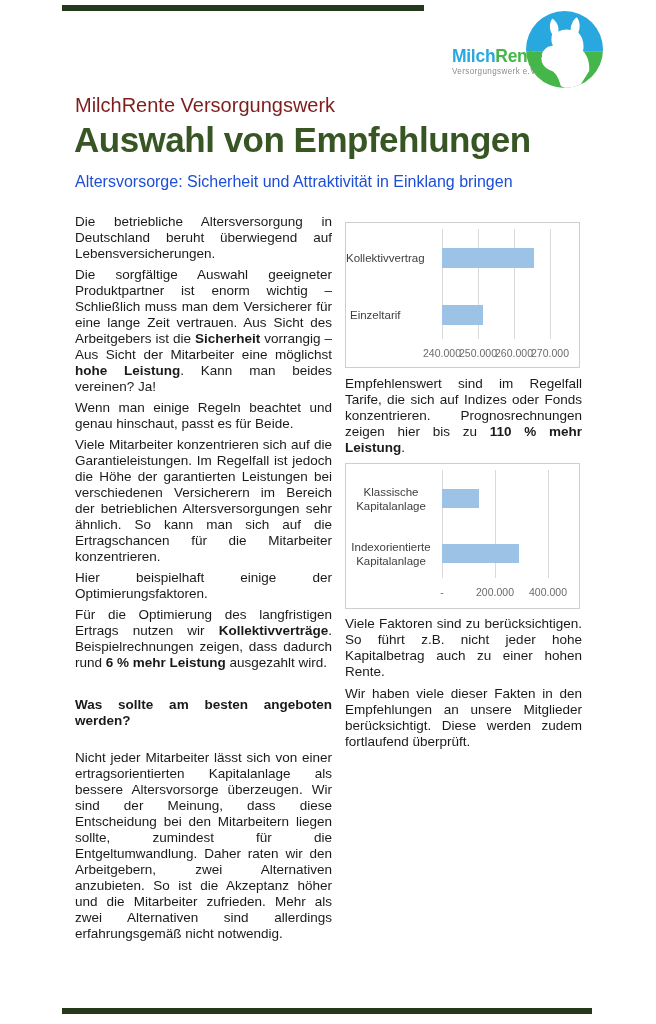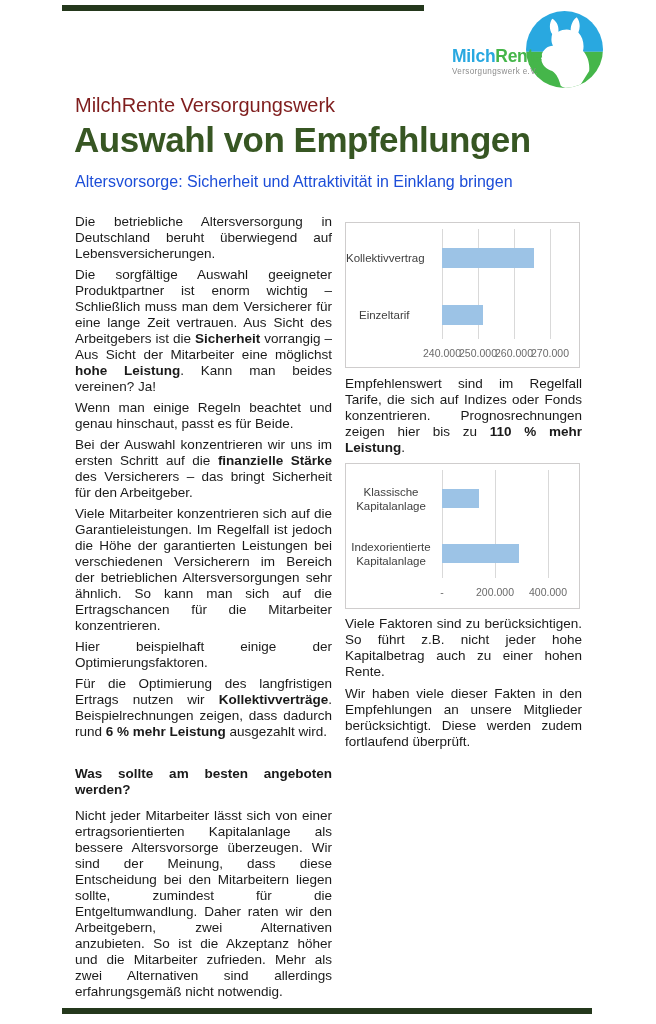--- a/index.html
+++ b/index.html
@@ -19,21 +19,21 @@
   .logo-tag{font-size:8.8px;color:#8c8c8c;letter-spacing:0.4px;margin-top:1px;}
 
   
   .kicker{position:absolute;left:75px;top:94px;font-size:20px;color:#7f1d1d;}
   .title{position:absolute;left:74px;top:120px;font-size:35px;font-weight:bold;color:#375623;letter-spacing:-0.5px;}
   .subtitle{position:absolute;left:75px;top:173px;font-size:16px;color:#1d4ed8;}
 
   
   .col-left{position:absolute;left:75px;top:214px;width:257px;font-size:13.5px;line-height:16px;text-align:justify;}
   .col-left p{margin:0 0 5px 0;}
-  .col-left h2{font-size:13.5px;line-height:16px;margin:26px 0 10px 0;color:#1a1a1a;}
+  .col-left h2{font-size:13.5px;line-height:16px;margin:26px 0 21px 0;color:#1a1a1a;}
   .col-right{position:absolute;left:345px;top:222px;width:237px;font-size:13.5px;line-height:16px;text-align:justify;}
   .col-right p{margin:0;}
   .cap1{margin-top:8px !important;}
   .cap2{margin-top:7px !important;}
   .cap3{margin-top:6px !important;}
 
   
   .chart{position:relative;width:235px;height:146px;border:1px solid #cfcdcd;background:#fff;box-sizing:border-box;}
   .chart2{margin-top:7px;}
   .gridline{position:absolute;width:1px;background:#d9d9d9;}
@@ -75,42 +75,41 @@
 </div>
 
 <div class="kicker">MilchRente Versorgungswerk</div>
 <div class="title">Auswahl von Empfehlungen</div>
 <div class="subtitle">Altersvorsorge: Sicherheit und Attraktivität in Einklang bringen</div>
 
 <div class="col-left">
     <p>Die betriebliche Altersversorgung in Deutschland beruht überwiegend auf Lebensversicherungen.</p>
     <p>Die sorgfältige Auswahl geeigneter Produktpartner ist enorm wichtig – Schließlich muss man dem Versicherer für eine lange Zeit vertrauen. Aus Sicht des Arbeitgebers ist die <b>Sicherheit</b> vorrangig – Aus Sicht der Mitarbeiter eine möglichst <b>hohe Leistung</b>. Kann man beides vereinen? Ja!</p>
     <p>Wenn man einige Regeln beachtet und genau hinschaut, passt es für Beide.</p>
-    <p>Bei der Auswahl konzentrieren wir uns im ersten Schritt auf die <b>finanzielle Stärke</b> des Versicherers – das bringt Sicherheit für den Arbeitgeber.</p>
     <p>Viele Mitarbeiter konzentrieren sich auf die Garantieleistungen. Im Regelfall ist jedoch die Höhe der garantierten Leistungen bei verschiedenen Versicherern im Bereich der betrieblichen Altersversorgungen sehr ähnlich. So kann man sich auf die Ertragschancen für die Mitarbeiter konzentrieren.</p>
     <p>Hier beispielhaft einige der Optimierungsfaktoren.</p>
     <p>Für die Optimierung des langfristigen Ertrags nutzen wir <b>Kollektivverträge</b>. Beispielrechnungen zeigen, dass dadurch rund <b>6 % mehr Leistung</b> ausgezahlt wird.</p>
     <h2>Was sollte am besten angeboten werden?</h2>
     <p>Nicht jeder Mitarbeiter lässt sich von einer ertragsorientierten Kapitalanlage als bessere Altersvorsorge überzeugen. Wir sind der Meinung, dass diese Entscheidung bei den Mitarbeitern liegen sollte, zumindest für die Entgeltumwandlung. Daher raten wir den Arbeitgebern, zwei Alternativen anzubieten. So ist die Akzeptanz höher und die Mitarbeiter zufrieden. Mehr als zwei Alternativen sind allerdings erfahrungsgemäß nicht notwendig.</p>
   </div>
 
 <div class="col-right">
   <div class="chart">
       <div class="gridline" style="left: 96px; top: 6px; height: 110px;"></div>
       <div class="tick" style="left: 96px; top: 122px;">240.000</div>
       <div class="gridline" style="left: 132px; top: 6px; height: 110px;"></div>
       <div class="tick" style="left: 132px; top: 122px;">250.000</div>
       <div class="gridline" style="left: 168px; top: 6px; height: 110px;"></div>
       <div class="tick" style="left: 168px; top: 122px;">260.000</div>
       <div class="gridline" style="left: 204px; top: 6px; height: 110px;"></div>
       <div class="tick" style="left: 204px; top: 122px;">270.000</div>
       <div class="bar" style="left: 96px; top: 25px; width: 91.8px; height: 20px; background: rgb(156, 195, 230);"></div>
       <div class="cat-label right" style="left: 0px; width: 88px; line-height: 14px; top: 28px;">Kollektivvertrag</div>
       <div class="bar" style="left: 96px; top: 82px; width: 41.4px; height: 20px; background: rgb(156, 195, 230);"></div>
-      <div class="cat-label right" style="left: 13px; width: 88px; line-height: 14px; top: 85px;">Einzeltarif</div>
+      <div class="cat-label right" style="left: 4px; width: 88px; line-height: 14px; top: 85px;">Einzeltarif</div>
     </div>
   <p class="cap1">Empfehlenswert sind im Regelfall Tarife, die sich auf Indizes oder Fonds konzentrieren. Prognosrechnungen zeigen hier bis zu <b>110 %  mehr Leistung</b>.</p>
   <div class="chart chart2">
       <div class="gridline" style="left: 96px; top: 6px; height: 108px;"></div>
       <div class="tick" style="left: 96px; top: 120px;">-</div>
       <div class="gridline" style="left: 149px; top: 6px; height: 108px;"></div>
       <div class="tick" style="left: 149px; top: 120px;">200.000</div>
       <div class="gridline" style="left: 202px; top: 6px; height: 108px;"></div>
       <div class="tick" style="left: 202px; top: 120px;">400.000</div>
       <div class="bar" style="left: 96px; top: 25px; width: 36.57px; height: 19px; background: rgb(156, 195, 230);"></div>

